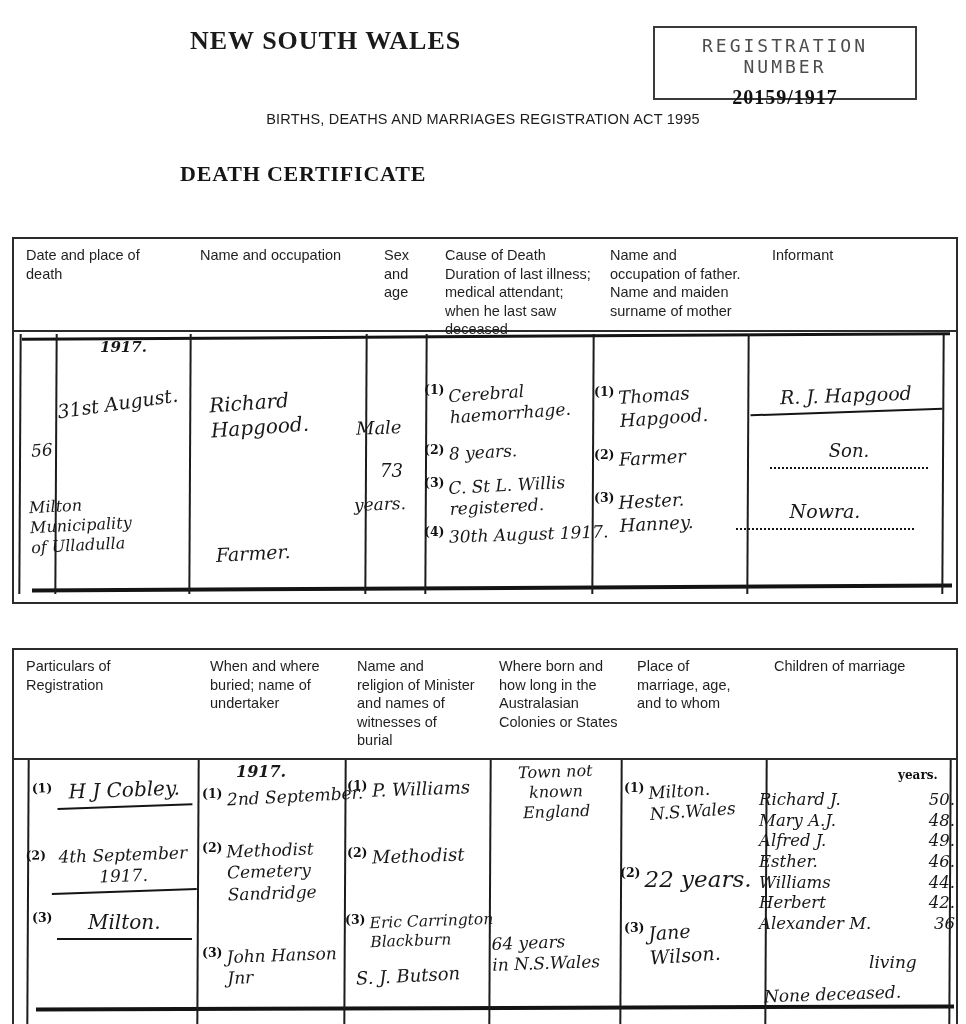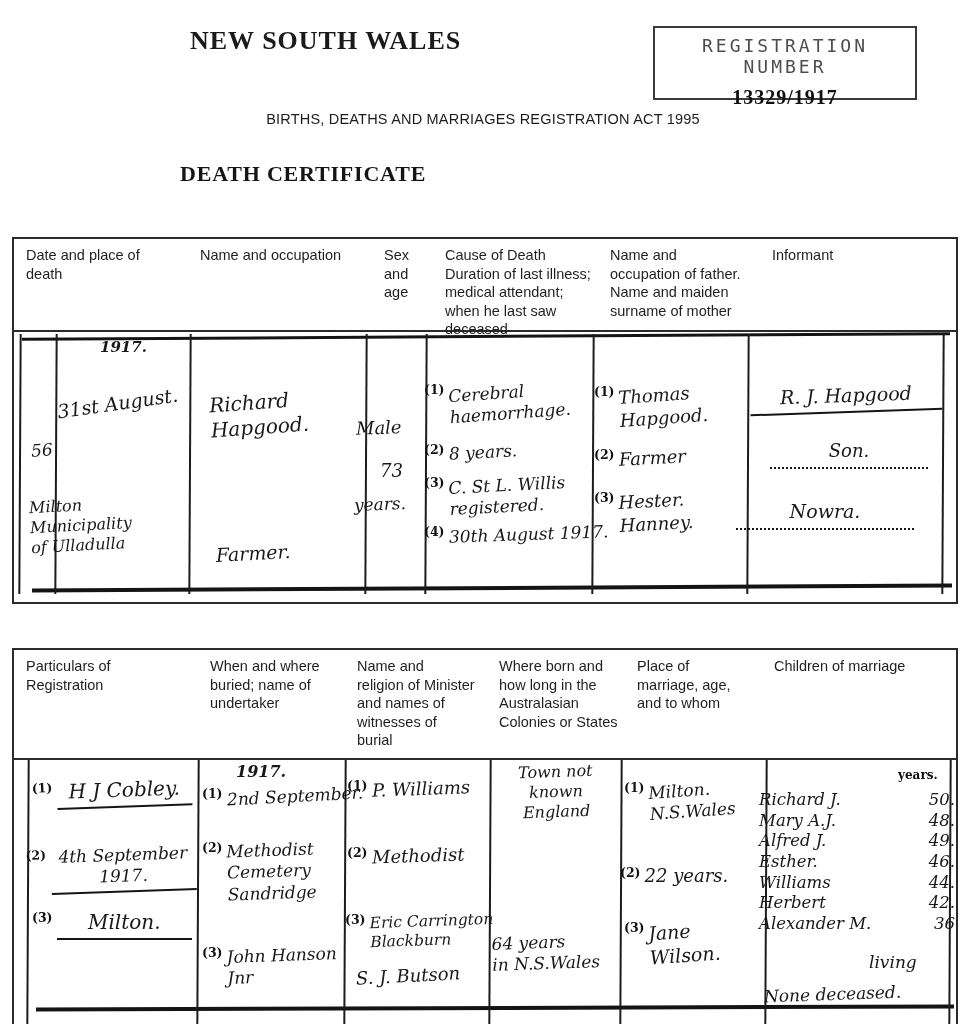--- a/index.html
+++ b/index.html
@@ -69,21 +69,21 @@
 </style>
 </head>
 <body>
 
 <div class="page">
 
   <div class="state-title">NEW SOUTH WALES</div>
 
   <div class="reg-box">
     <div class="reg-label">REGISTRATION NUMBER</div>
-    <div class="reg-number">13329/1917</div>
+    <div class="reg-number">20159/1917</div>
   </div>
 
   <div class="act-line">BIRTHS, DEATHS AND MARRIAGES REGISTRATION ACT 1995</div>
 
   <div class="doc-title">DEATH CERTIFICATE</div>
 
   <div class="tbl" style="top:237px;height:363px;">
 
     <div class="tbl-head" style="height:91px;">
       <div class="th" style="left:12px;top:7px;width:150px;">Date and place of
@@ -245,21 +245,21 @@
       <div class="hw r2" style="left:478px;top:172px;font-size:17px;">64 years
 in N.S.Wales</div>
 
       <div class="entry" style="left:610px;top:20px;">
         <span class="mk">(1)</span>
         <span class="hw r4" style="font-size:17px;">Milton.
 N.S.Wales</span>
       </div>
       <div class="entry" style="left:606px;top:105px;">
         <span class="mk">(2)</span>
-        <span class="hw" style="font-size:18px;">22 years.</span>
+        <span class="hw" style="font-size:23px;">22 years.</span>
       </div>
       <div class="entry" style="left:610px;top:160px;">
         <span class="mk">(3)</span>
         <span class="hw r4" style="font-size:19px;">Jane
 Wilson.</span>
       </div>
 
       <div class="print-small" style="left:884px;top:8px;">years.</div>
       <div class="child-rows">
         <div class="child-row">

